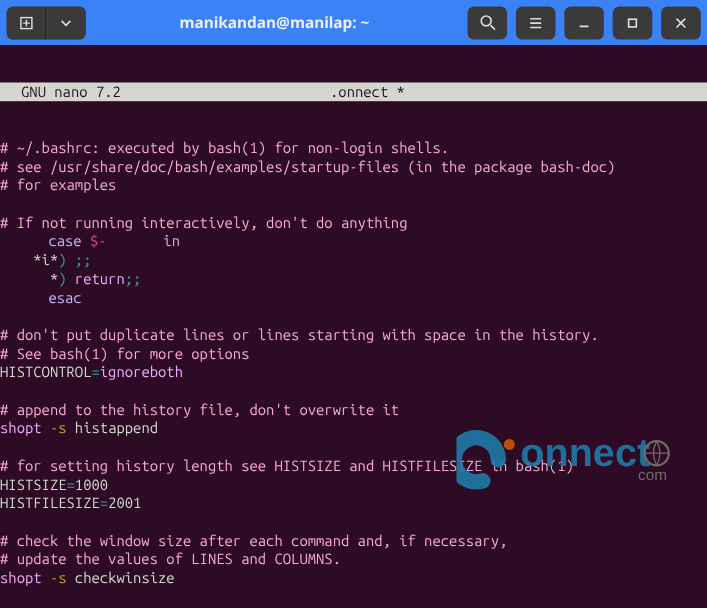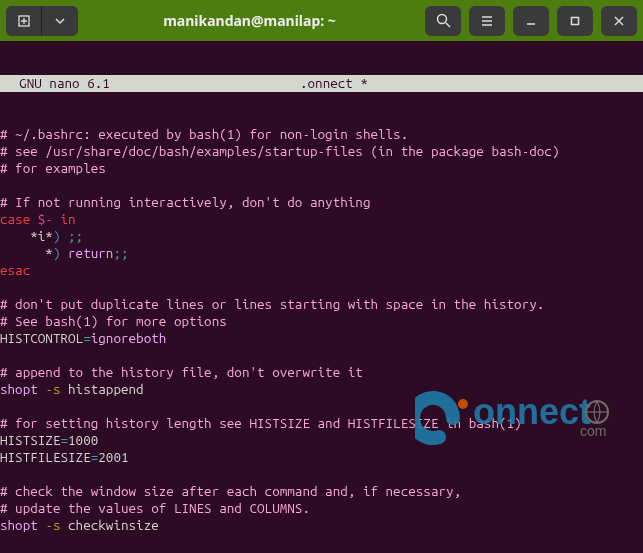--- a/index.html
+++ b/index.html
@@ -1,28 +1,28 @@
 <!DOCTYPE html>
 <html><head>
 <meta charset="utf-8">
 <style>
   * { margin: 0; padding: 0; box-sizing: border-box; }
   body { width: 643px; height: 553px; font-family: monospace; background: #2d0b25; overflow: hidden; font-size: 13.3px; }
-  .titlebar { height: 41px; background: #4d7c0f; display: flex; align-items: center; padding: 4px 6px; gap: 4px; }
+  .titlebar { height: 41px; background: #3b82f6; display: flex; align-items: center; padding: 4px 6px; gap: 4px; }
   .tb-btn-group { display: flex; background: #3a3a3a; border-radius: 6px; overflow: hidden; }
   .tb-btn { width: 36px; height: 30px; display: flex; align-items: center; justify-content: center; color: #ddd; background: #3a3a3a; border-right: 1px solid #222; }
   .tb-btn:last-child { border-right: none; }
   .tb-title { flex: 1; text-align: center; color: #eee; font-weight: bold; font-family: system-ui, sans-serif; font-size: 14px; }
   .tb-icon { width: 36px; height: 30px; display: flex; align-items: center; justify-content: center; color: #ddd; background: #3a3a3a; border-radius: 6px; margin-left: 4px; }
   .term { position: relative; font-family: "Ubuntu Mono", monospace; font-size: 13.5px; line-height: 17px; white-space: pre; color: #d3d7cf; }
   .line { height: 17px; white-space: pre; }
   .nano-top { background: #d3d7cf; color: #2d0b25; display: flex; }
   .nano-top .ver { width: 300px; padding-left: 4px;}
   .c-comment { color: #f9a8d4; }
-  .c-kw { color: #ef4444; }
+  .c-kw { color: #c4b5fd; padding-left: 44px; }
   .c-kw2 { color: #f0abfc; }
   .c-var { color: #e84393; }
   .c-arg { color: #c0a030; }
   .c-op { color: #34a0a4; }
   .c-q { color: #c0a030; }
   .watermark { position: absolute; right: 18px; top: 307px; pointer-events: none; opacity: 0.9; }
   .watermark svg { display: block; }
 </style>
 </head>
 <body>
@@ -69,21 +69,21 @@
   <div class="tb-icon">
     <svg width="12" height="12" viewBox="0 0 12 12">
         <line x1="2" y1="2" x2="10" y2="10" stroke="#ddd" stroke-width="1.5"></line>
         <line x1="10" y1="2" x2="2" y2="10" stroke="#ddd" stroke-width="1.5"></line>
       </svg>
   </div>
 </div>
 
 <div class="term">
   <div class="line nano-top">
-    <span class="ver">  GNU nano 6.1</span>
+    <span class="ver">  GNU nano 7.2</span>
     <span>.onnect *</span>
   </div>
   <div id="editor-body"><div class="line"><span class="c-comment"># ~/.bashrc: executed by bash(1) for non-login shells.</span></div><div class="line"><span class="c-comment"># see /usr/share/doc/bash/examples/startup-files (in the package bash-doc)</span></div><div class="line"><span class="c-comment"># for examples</span></div><div class="line"><span></span></div><div class="line"><span class="c-comment"># If not running interactively, don't do anything</span></div><div class="line"><span class="c-kw">case </span><span class="c-var">$-</span><span class="c-kw"> in</span></div><div class="line"><span>    *i*</span><span class="c-op">) ;;</span></div><div class="line"><span>      *</span><span class="c-op">) </span><span class="c-kw2">return</span><span class="c-op">;;</span></div><div class="line"><span class="c-kw">esac</span></div><div class="line"><span></span></div><div class="line"><span class="c-comment"># don't put duplicate lines or lines starting with space in the history.</span></div><div class="line"><span class="c-comment"># See bash(1) for more options</span></div><div class="line"><span>HISTCONTROL</span><span class="c-op">=</span><span class="c-kw2">ignoreboth</span></div><div class="line"><span></span></div><div class="line"><span class="c-comment"># append to the history file, don't overwrite it</span></div><div class="line"><span class="c-kw2">shopt </span><span class="c-arg">-s </span><span>histappend</span></div><div class="line"><span></span></div><div class="line"><span class="c-comment"># for setting history length see HISTSIZE and HISTFILESIZE in bash(1)</span></div><div class="line"><span>HISTSIZE</span><span class="c-op">=</span><span>1000</span></div><div class="line"><span>HISTFILESIZE</span><span class="c-op">=</span><span>2001</span></div><div class="line"><span></span></div><div class="line"><span class="c-comment"># check the window size after each command and, if necessary,</span></div><div class="line"><span class="c-comment"># update the values of LINES and COLUMNS.</span></div><div class="line"><span class="c-kw2">shopt </span><span class="c-arg">-s </span><span>checkwinsize</span></div><div class="line"><span></span></div><div class="line"><span class="c-comment"># If set, the pattern </span><span class="c-q">"**"</span><span class="c-comment"> used in a pathname expansion context will</span></div></div>
 
   
 
   
 
   <div class="watermark">
     <svg width="210" height="72" viewBox="0 0 210 72">

